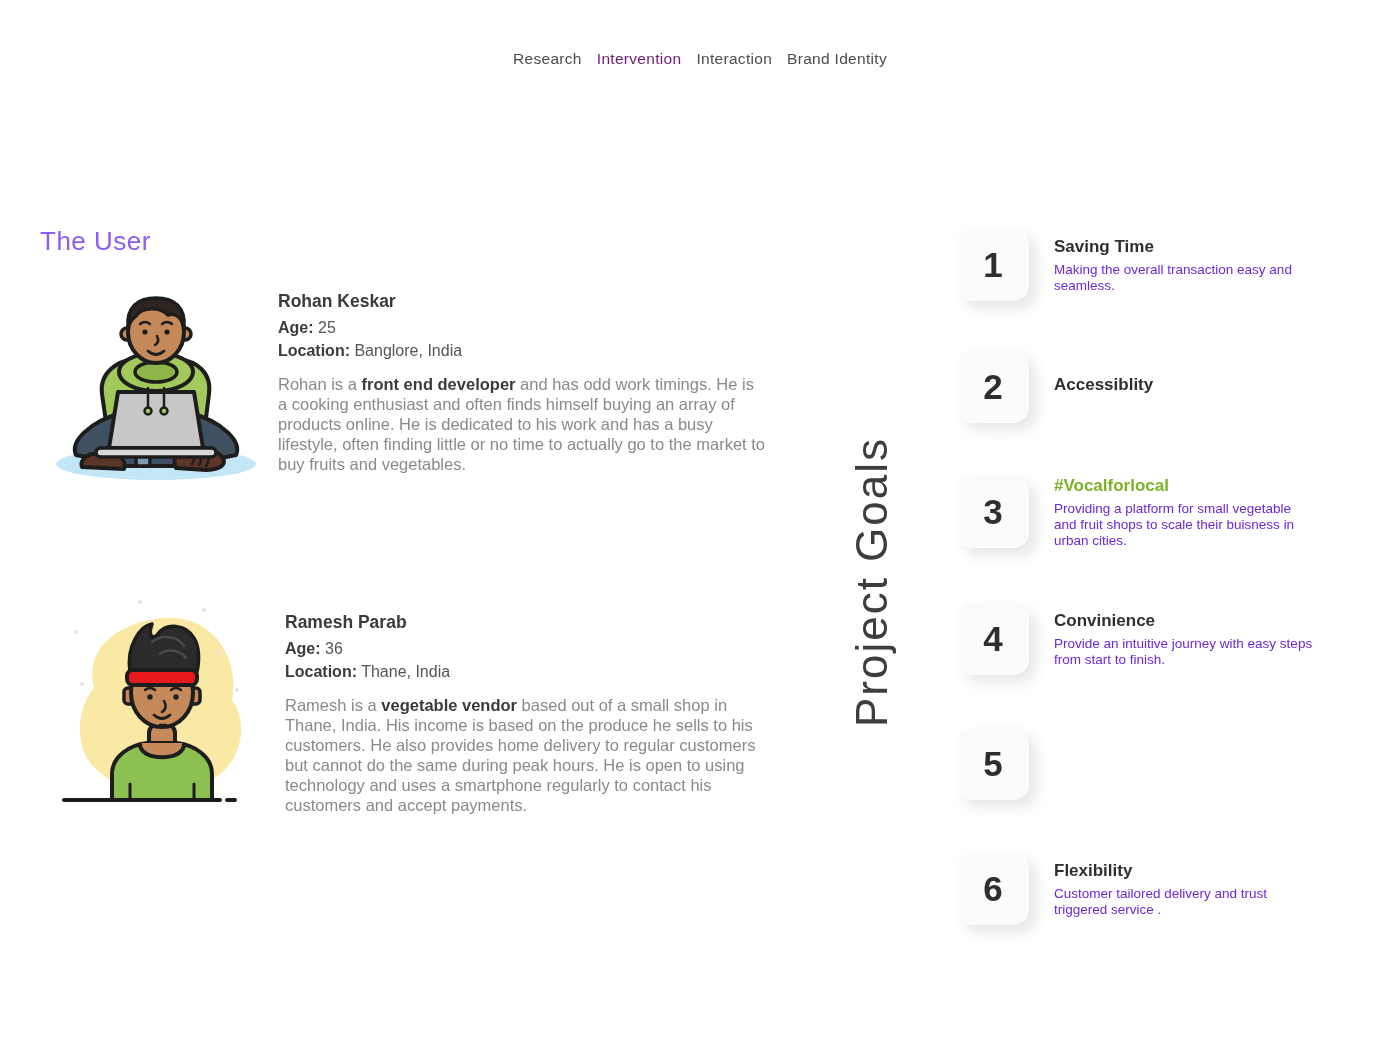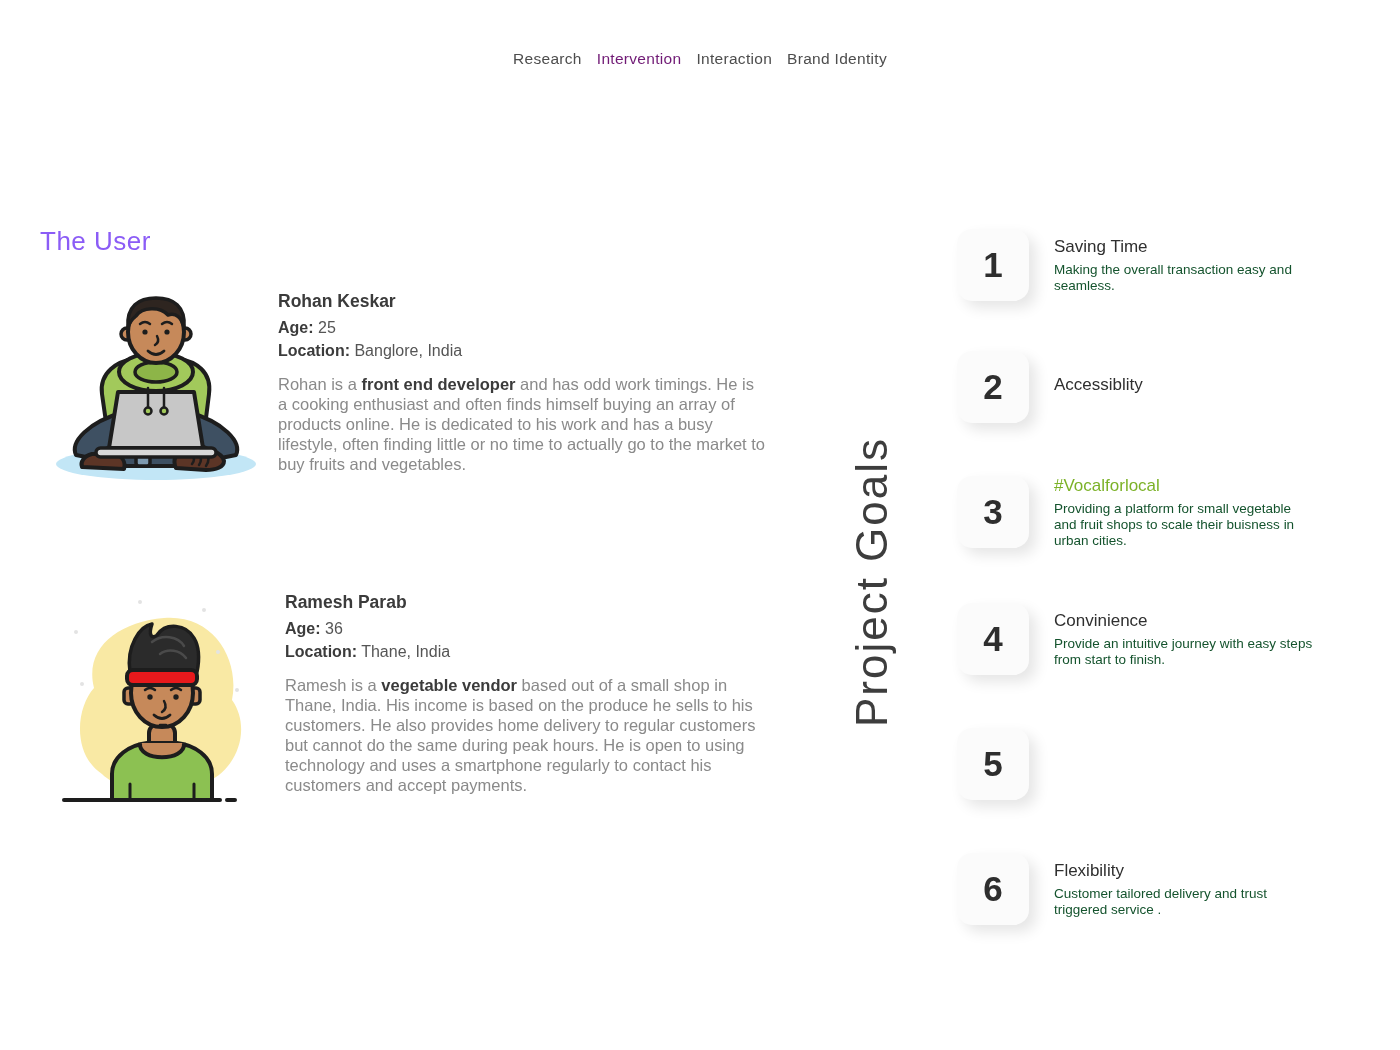--- a/index.html
+++ b/index.html
@@ -19,21 +19,21 @@
   
   .section-heading {
     position:absolute; left:40px; top:226px;
     font-size:26px; color:#8b5cf6; font-weight:500; letter-spacing:0.5px;
   }
   .persona-illu { position:absolute; }
   .illu-rohan  { left:36px;  top:262px; width:238px; height:228px; }
   .illu-ramesh { left:52px;  top:588px; width:220px; height:232px; }
   .persona-text { position:absolute; width:488px; }
   .persona-text.rohan  { left:278px; top:291px; }
-  .persona-text.ramesh { left:285px; top:592px; }
+  .persona-text.ramesh { left:285px; top:612px; }
   .persona-name { font-size:17.5px; font-weight:700; color:#3b3b3b; margin-bottom:4px; }
   .persona-meta { font-size:16px; color:#555555; line-height:23px; }
   .persona-meta b { color:#3b3b3b; }
   .persona-bio {
     margin-top:12px; font-size:16.5px; line-height:20px; color:#8a8a8a;
   }
   .persona-bio b { color:#3b3b3b;text-align:right; }
   
   .vertical-title {
     position:absolute; left:652px; top:560px; width:440px; height:44px;
@@ -46,23 +46,23 @@
     display:flex; gap:25px; align-items:center; min-height:74px;
   }
   .goal-card {
     flex:0 0 72px; width:72px; height:72px; border-radius:15px;
     background:#fbfbfb;
     box-shadow:7px 7px 14px rgba(0,0,0,0.10), -3px -3px 8px rgba(255,255,255,1);
     display:flex; align-items:center; justify-content:center;
     font-size:35px; font-weight:700; color:#2e2e2e;
   }
   .goal-text { width:268px; }
-  .goal-title { font-size:17px; font-weight:400; color:#2f2f2f; margin-bottom:5px; }
+  .goal-title { font-size:17px; font-weight:700; color:#2f2f2f; margin-bottom:5px; }
   .goal-title.green { color:#7cb228; }
-  .goal-desc { font-size:13.5px; line-height:16px; color:#14532d; }
+  .goal-desc { font-size:13.5px; line-height:16px; color:#6d28d9; }
   .r1{top:228px}.r2{top:350px}.r3{top:475px}.r4{top:602px}.r5{top:727px}.r6{top:852px}
 </style>
 </head>
 <body>
 
 <div class="page">
 
   <div class="nav">
     <span class="nav-item">Research</span>
     <span class="nav-item active">Intervention</span>

